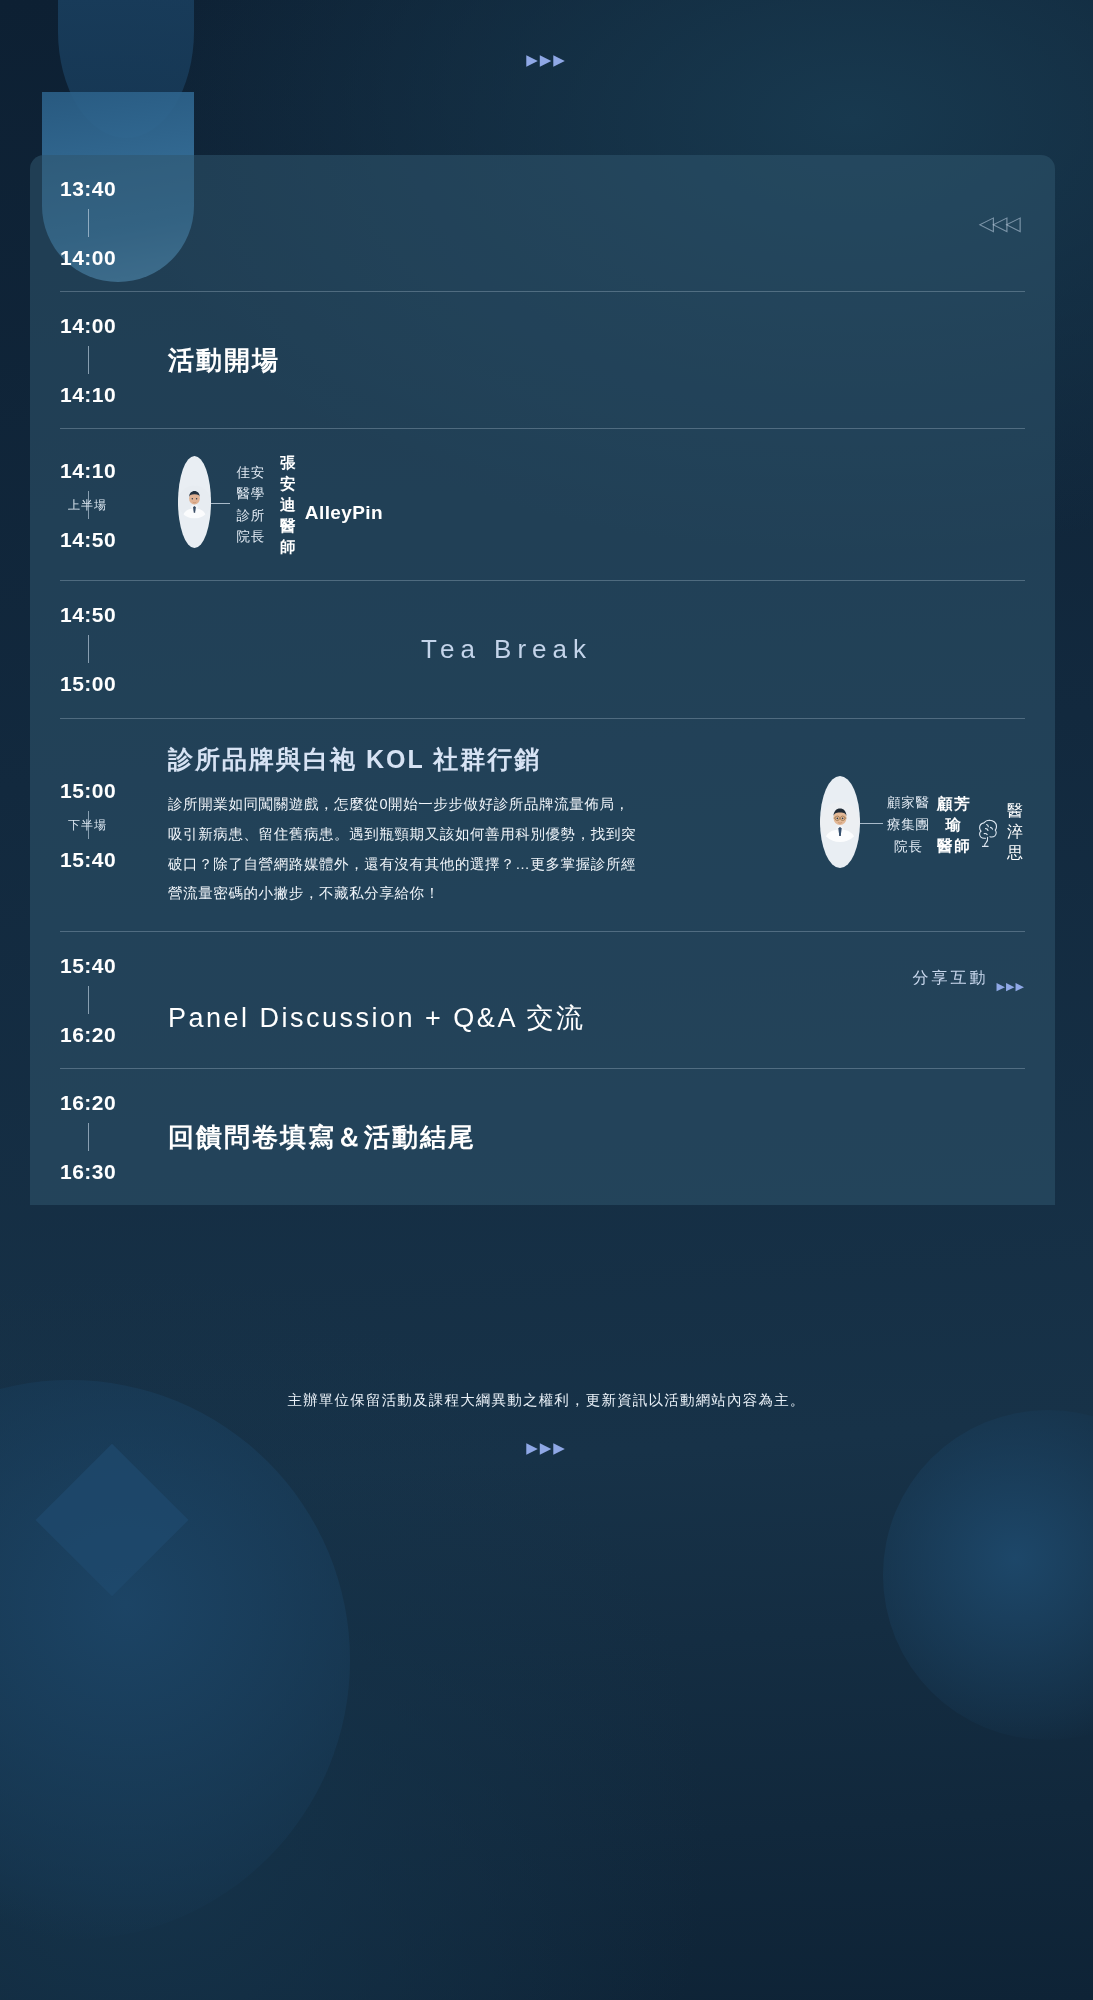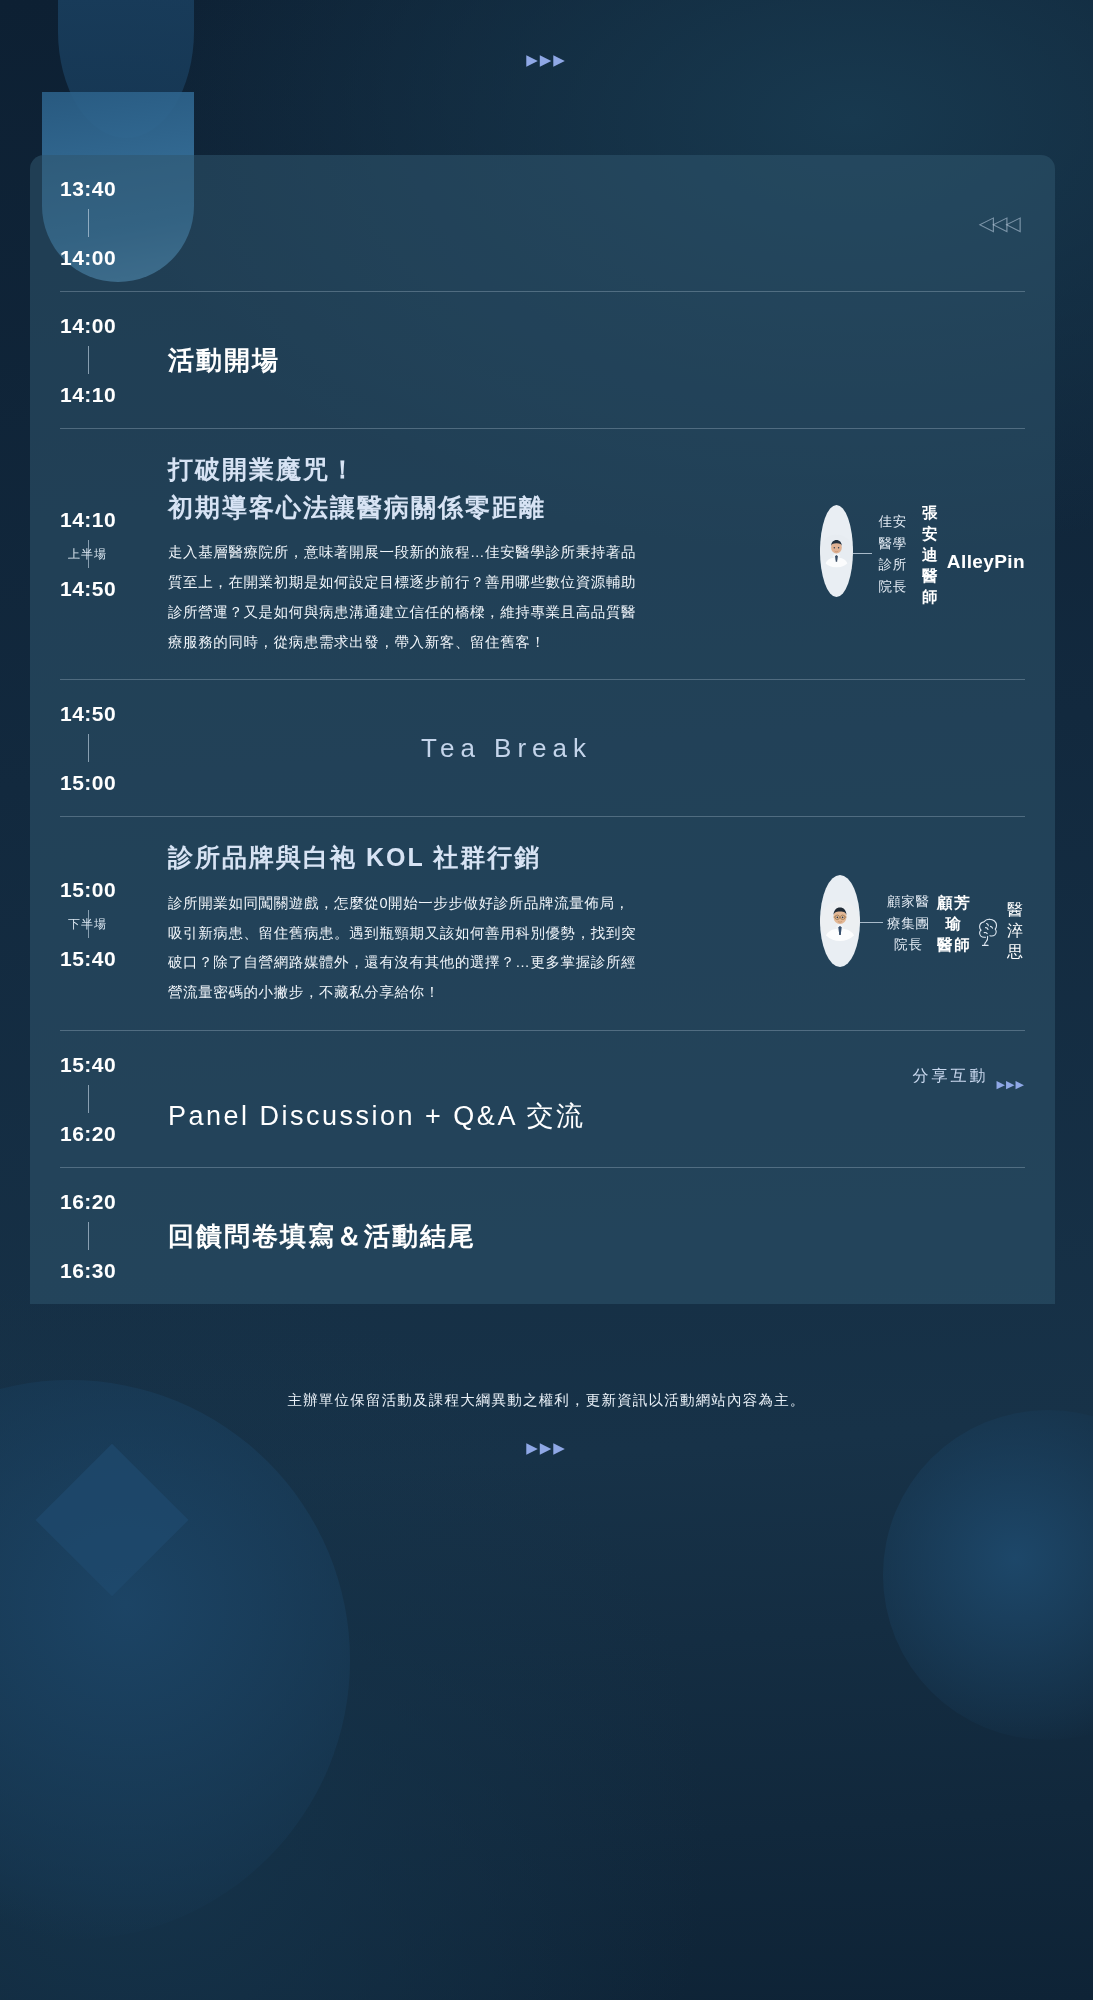--- a/index.html
+++ b/index.html
@@ -259,29 +259,20 @@
       </div>
     </div>
   </div>
 
   <div class="row">
     <div class="time-col">
       <div class="tag">上半場</div>
       <div class="time">14:10</div>
       <div class="time-sep"></div>
       <div class="time">14:50</div>
-    </div>
-    <div class="content-col">
-      <div class="content-inner">
-        <div class="session-title">
-          <div>打破開業魔咒！</div>
-          <div>初期導客心法讓醫病關係零距離</div>
-        </div>
-        <div class="session-body">走入基層醫療院所，意味著開展一段新的旅程…佳安醫學診所秉持著品質至上，在開業初期是如何設定目標逐步前行？善用哪些數位資源輔助診所營運？又是如何與病患溝通建立信任的橋樑，維持專業且高品質醫療服務的同時，從病患需求出發，帶入新客、留住舊客！</div>
-      </div>
     </div>
     <div class="speaker-col">
       <div class="avatar">
         <svg viewBox="0 0 92 92" xmlns="http://www.w3.org/2000/svg" aria-hidden="true">
           <defs>
             <clipPath id="c1">
                 <circle cx="46" cy="46" r="46"></circle>
               </clipPath>
           </defs>
           <g clip-path="url(#c1)">

